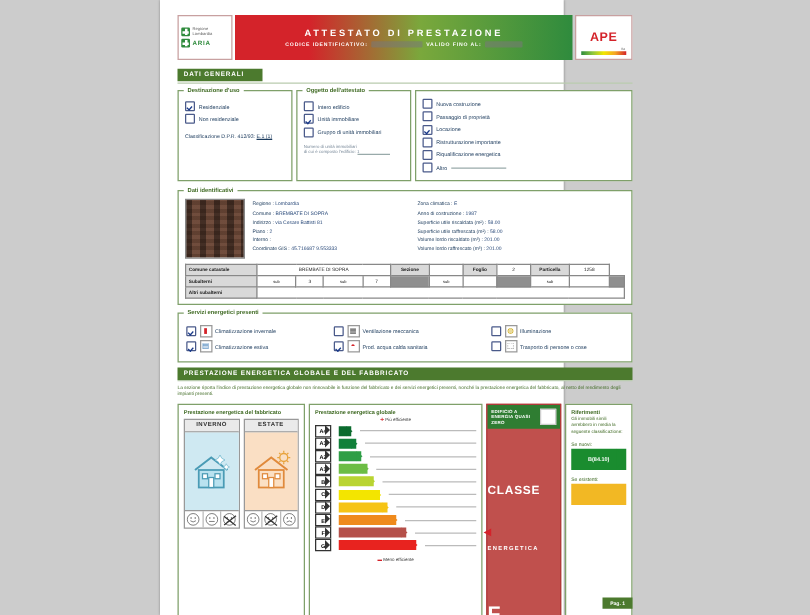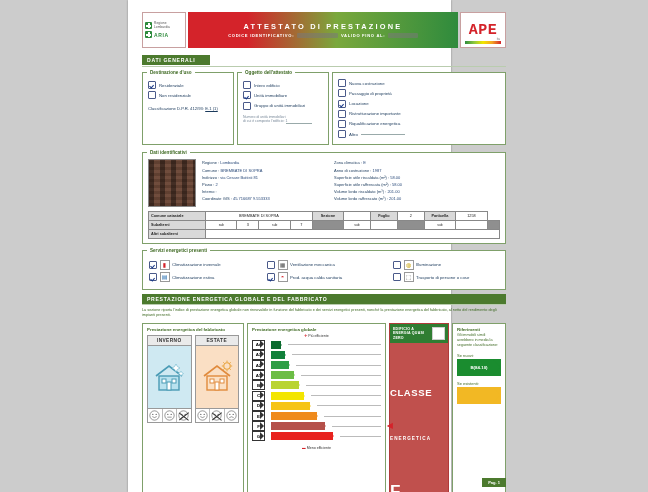--- a/index.html
+++ b/index.html
@@ -35,21 +35,21 @@
     color:#fff;
   }
   .hdr-t1{font-size:7.4px;font-weight:bold;letter-spacing:2.2px;line-height:9px;}
   .hdr-t2{font-size:7.4px;font-weight:bold;letter-spacing:2.2px;line-height:9px;}
   .hdr-t3{font-size:4.1px;font-weight:bold;letter-spacing:.7px;margin-top:2px;display:flex;gap:3px;align-items:center;}
   .redact{background:rgba(120,120,120,.55);color:transparent;border-radius:1px;padding:0 1px;}
   .hdr-ape{
     width:44px;border:1px solid #c8a0a0;background:#fff;
     display:flex;align-items:center;justify-content:center;position:relative;
   }
-  .ape-txt{font-family:Liberation Mono, monospace;font-weight:bold;font-size:15px;color:#d4232a;letter-spacing:.5px;}
+  .ape-txt{font-family:Liberation Sans, sans-serif;font-weight:bold;font-size:10px;color:#d4232a;letter-spacing:.5px;}
   .ape-bar{position:absolute;left:4px;right:4px;bottom:3px;height:3px;
     background:linear-gradient(90deg,#2f8b3d,#8cc63e,#f2e600,#f5a623,#d4232a);}
   .ape-sub{position:absolute;right:5px;bottom:6px;font-size:3px;color:#777;}
 
   
   .secbar{
     background:#4c7a2e;color:#fff;font-size:5.1px;font-weight:bold;letter-spacing:.7px;
     padding:2px 5px;margin-top:4px;display:inline-block;min-width:58px;
   }
   .secbar-wrap{border-bottom:1px solid #b9ccae;}

